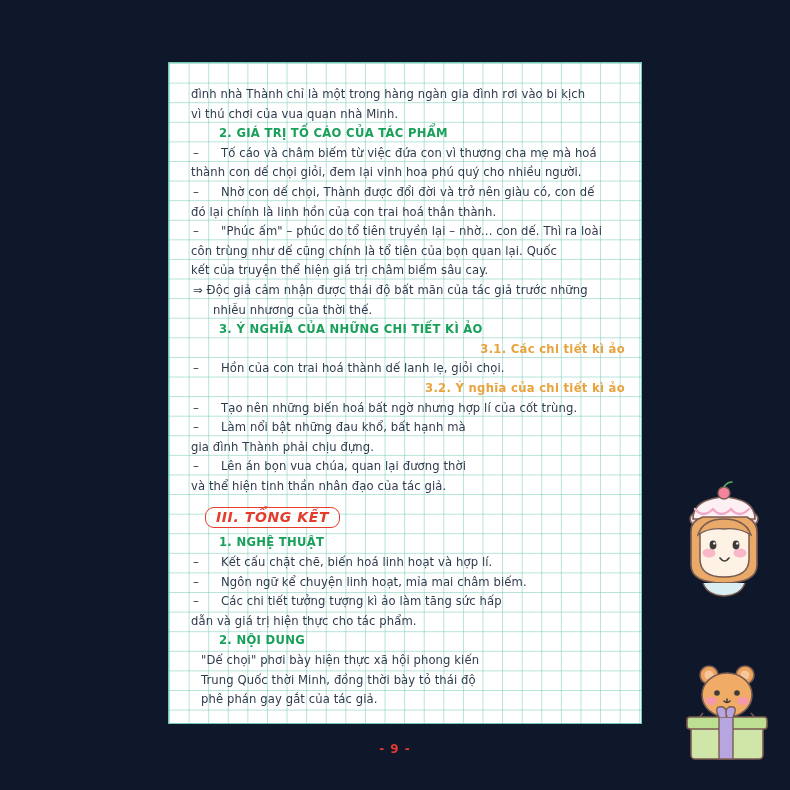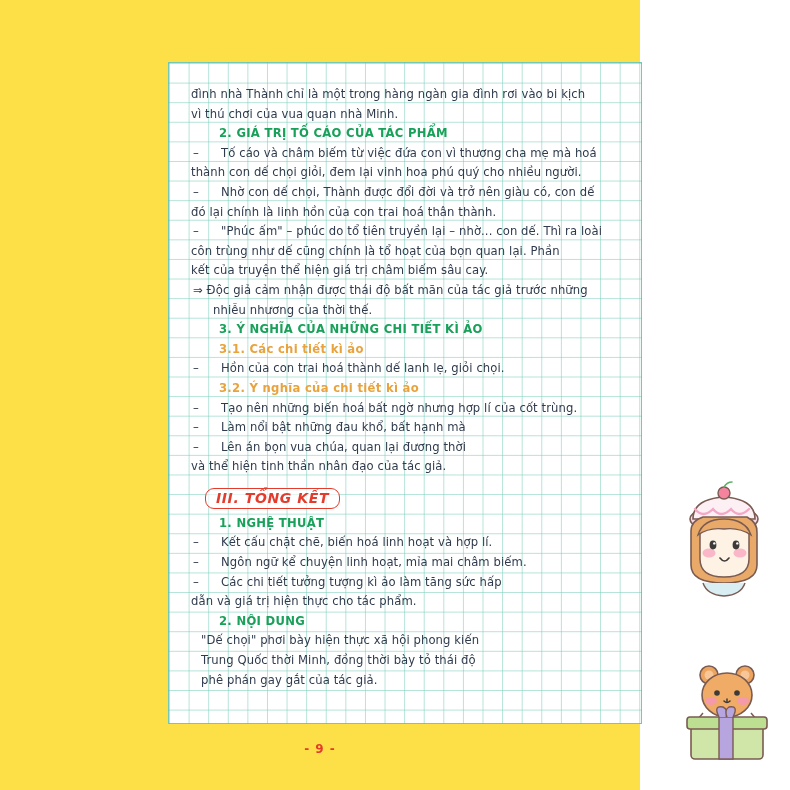--- a/index.html
+++ b/index.html
@@ -9,23 +9,23 @@
   }
   body {
     width: 790px;
     height: 790px;
     font-family: "DejaVu Sans", sans-serif;
     overflow: hidden;
   }
 
   #page {
     position: relative;
-    width: 640px;
+    width: 790px;
     height: 790px;
-    background: #fde047;
+    background: #0f172a;
   }
 
   
   #sheet {
     position: absolute;
     left: 168px;
     top: 62px;
     width: 472px;
     height: 660px;
     background-color: #ffffff;
@@ -48,21 +48,21 @@
   .line {
     font-family: "DejaVu Sans", sans-serif;
     font-size: 11.6px;
     line-height: 19.6px;
     letter-spacing: 0.1px;
     white-space: pre-wrap;
   }
 
   .ink-dark   { color: #2f3b4d; }
   .ink-green  { color: #19a05a; }
-  .ink-orange { color: #e8a33d; }
+  .ink-orange { color: #e8a33d; text-align: right; }
 
   .indent-0 { padding-left: 0px; }
   .indent-1 { padding-left: 10px; }
   .indent-2 { padding-left: 22px; }
   .indent-3 { }
 
   .dash::before {
     content: "–";
     display: inline-block;
     width: 14px;
@@ -147,36 +147,37 @@
 
       <div class="line ink-green indent-1 heading">2. GIÁ TRỊ TỐ CÁO CỦA TÁC PHẨM</div>
 
       <div class="line ink-dark hang"><span class="dash"></span><span>Tố cáo và châm biếm từ việc đứa con vì thương cha mẹ mà hoá</span></div>
       <div class="line ink-dark indent-3">thành con dế chọi giỏi, đem lại vinh hoa phú quý cho nhiều người.</div>
 
       <div class="line ink-dark hang"><span class="dash"></span><span>Nhờ con dế chọi, Thành được đổi đời và trở nên giàu có, con dế</span></div>
       <div class="line ink-dark indent-3">đó lại chính là linh hồn của con trai hoá thân thành.</div>
 
       <div class="line ink-dark hang"><span class="dash"></span><span>"Phúc ấm" – phúc do tổ tiên truyền lại – nhờ... con dế. Thì ra loài</span></div>
-      <div class="line ink-dark indent-3">côn trùng như dế cũng chính là tổ hoạt của bọn quan lại. Phần</div>
+      <div class="line ink-dark indent-3">côn trùng như dế cũng chính là tổ tiên của bọn quan lại. Quốc</div>
       <div class="line ink-dark indent-3">kết của truyện thể hiện giá trị châm biếm sâu cay.</div>
 
       <div class="line ink-dark arrow-line">⇒ Độc giả cảm nhận được thái độ bất mãn của tác giả trước những</div>
       <div class="line ink-dark indent-2">nhiễu nhương của thời thế.</div>
 
       <div class="line ink-green indent-1 heading">3. Ý NGHĨA CỦA NHỮNG CHI TIẾT KÌ ẢO</div>
 
       <div class="line ink-orange indent-1 heading">3.1. Các chi tiết kì ảo</div>
 
       <div class="line ink-dark hang"><span class="dash"></span><span>Hồn của con trai hoá thành dế lanh lẹ, giỏi chọi.</span></div>
 
       <div class="line ink-orange indent-1 heading">3.2. Ý nghĩa của chi tiết kì ảo</div>
 
       <div class="line ink-dark hang"><span class="dash"></span><span>Tạo nên những biến hoá bất ngờ nhưng hợp lí của cốt trùng.</span></div>
       <div class="line ink-dark hang"><span class="dash"></span><span>Làm nổi bật những đau khổ, bất hạnh mà</span></div>
+      <div class="line ink-dark indent-3">gia đình Thành phải chịu đựng.</div>
       <div class="line ink-dark hang"><span class="dash"></span><span>Lên án bọn vua chúa, quan lại đương thời</span></div>
       <div class="line ink-dark indent-3">và thể hiện tinh thần nhân đạo của tác giả.</div>
 
       <div class="gap-sm"></div>
 
       <div>
         <span class="section-box">III. TỔNG KẾT</span>
       </div>
 
       <div class="gap-sm"></div>

